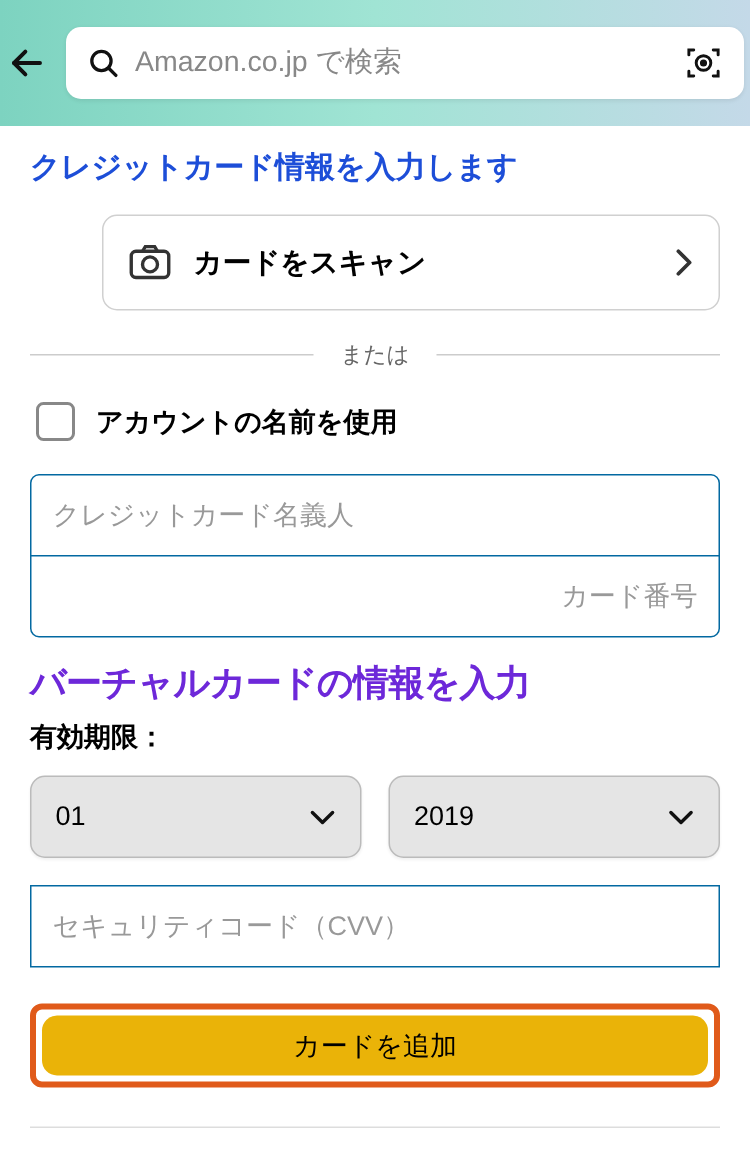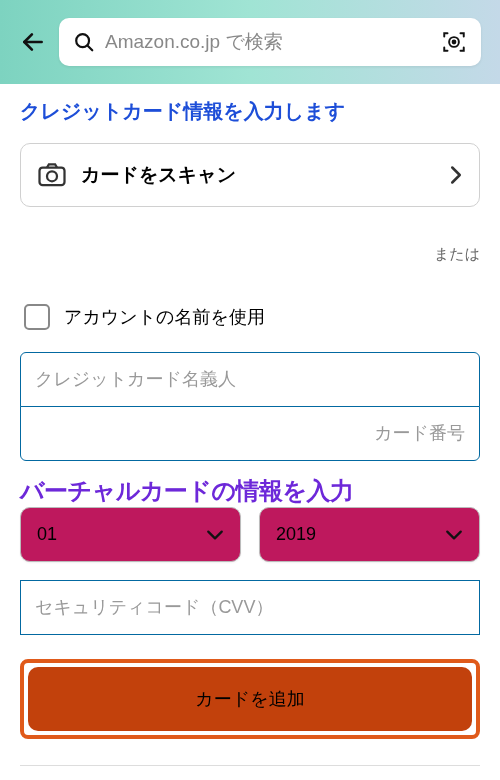--- a/index.html
+++ b/index.html
@@ -1,20 +1,20 @@
 <!DOCTYPE html>
 <html><head>
   <meta charset="utf-8">
   <style>
     * { margin: 0; padding: 0; box-sizing: border-box; font-family: -apple-system, BlinkMacSystemFont, "Hiragino Sans", sans-serif; }
     body { width: 500px; height: 780px; background: #fff; overflow: hidden; }
     
     .header-bar {
       background: linear-gradient(90deg, #7dd3c0 0%, #a0e4d4 50%, #c4d9e8 100%);
-      padding: 18px 19px;
+      padding: 18px 4px;
       display: flex;
       align-items: center;
       gap: 12px;
     }
     .back-btn {
       width: 28px; height: 28px;
       display: flex; align-items: center; justify-content: center;
       cursor: pointer;
     }
     .search-bar {
@@ -49,36 +49,37 @@
     
     .scan-row {
       border: 1px solid #d0d0d0;
       border-radius: 10px;
       padding: 18px 16px;
       display: flex;
       align-items: center;
       gap: 14px;
       cursor: pointer;
       margin-bottom: 20px;
+      margin-left: 48px;
     }
     .scan-row .label { flex: 1; font-size: 19px; font-weight: 700; }
     
     .divider-row {
-      display: flex; align-items: flex-end;
+      display: flex; align-items: center;
       gap: 18px;
       margin-bottom: 22px;
-      flex-direction: column;
     }
     .divider-line { flex: 1; height: 1px; background: #ccc; }
     .divider-text { font-size: 15px; color: #666; }
     
     .checkbox-row {
       display: flex; align-items: center; gap: 14px;
       margin-bottom: 22px;
       padding-left: 4px;
+      font-weight: bold;
     }
     .checkbox {
       width: 26px; height: 26px;
       border: 2px solid #888;
       border-radius: 5px;
       cursor: pointer;
     }
     .checkbox-label { font-size: 18px; }
     
     .text-field {
@@ -107,42 +108,42 @@
       font-weight: 700;
       margin-top: 8px;
       margin-bottom: 14px;
     }
     
     .select-row { display: flex; gap: 18px; margin-bottom: 18px; }
     .select-box {
       flex: 1;
       border: 1px solid #bbb;
       border-radius: 10px;
-      background: #be185d;
+      background: #e5e5e5;
       padding: 16px 16px;
       display: flex;
       align-items: center;
       justify-content: space-between;
       font-size: 18px;
       cursor: pointer;
       box-shadow: 0 1px 2px rgba(0,0,0,0.06);
     }
     
     .submit-wrap {
       margin-top: 24px;
       border: 4px solid #e05a1a;
       border-radius: 8px;
       padding: 4px;
     }
     .submit-btn {
       width: 100%;
-      background: #c2410c;
+      background: #eab308;
       border: none;
       border-radius: 10px;
-      padding: 20px;
+      padding: 8px;
       font-size: 18px;
       cursor: pointer;
     }
     
     .bottom-divider { height: 1px; background: #ddd; margin-top: 26px; }
   </style>
 </head>
 <body>
 
 <div class="header-bar">
@@ -192,20 +193,21 @@
     <span class="checkbox-label">アカウントの名前を使用</span>
   </div>
   
   <div class="field-group">
     <input class="text-field" type="text" placeholder="クレジットカード名義人" style="">
     <input class="text-field" type="text" placeholder="カード番号" style="">
   </div>
   
   <div class="annotation">バーチャルカードの情報を入力</div>
   
+  <div class="expiry-label">有効期限：</div>
   
   <div class="select-row">
     <div class="select-box">
       <span>01</span>
       <svg width="18" height="12" viewBox="0 0 16 10" fill="none" stroke="#111" stroke-width="2" stroke-linecap="round" stroke-linejoin="round">
           <polyline points="2 2 8 8 14 2"></polyline>
         </svg>
     </div>
     <div class="select-box">
       <span>2019</span>

